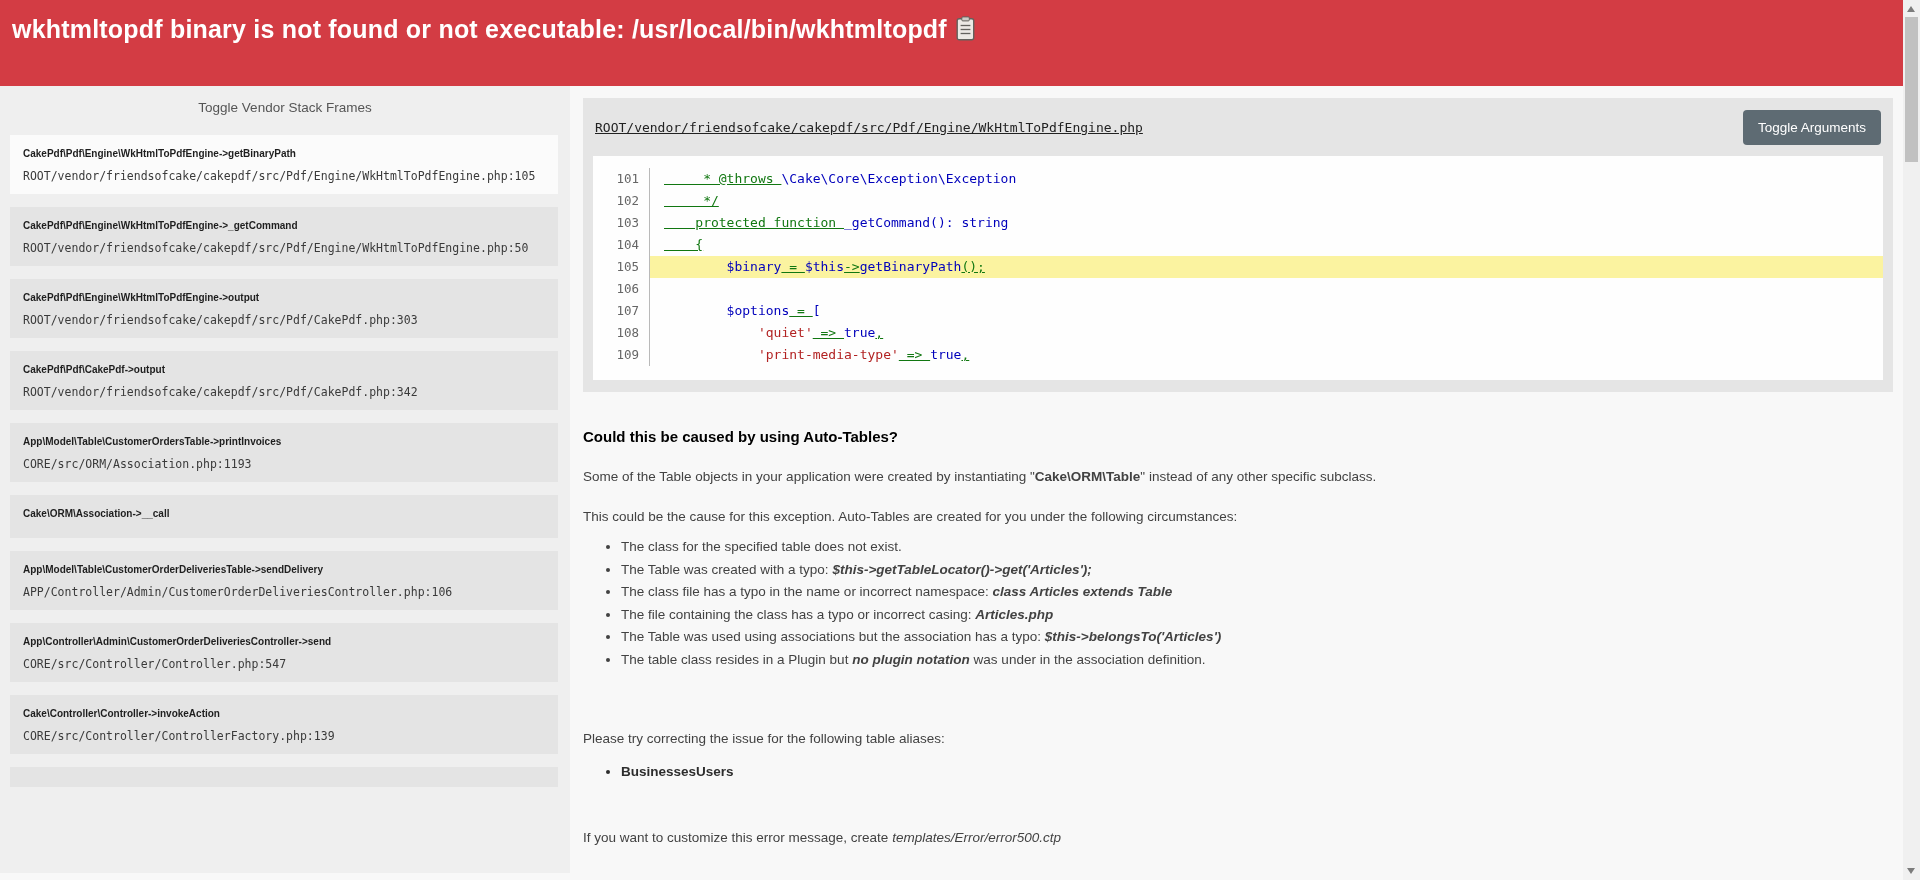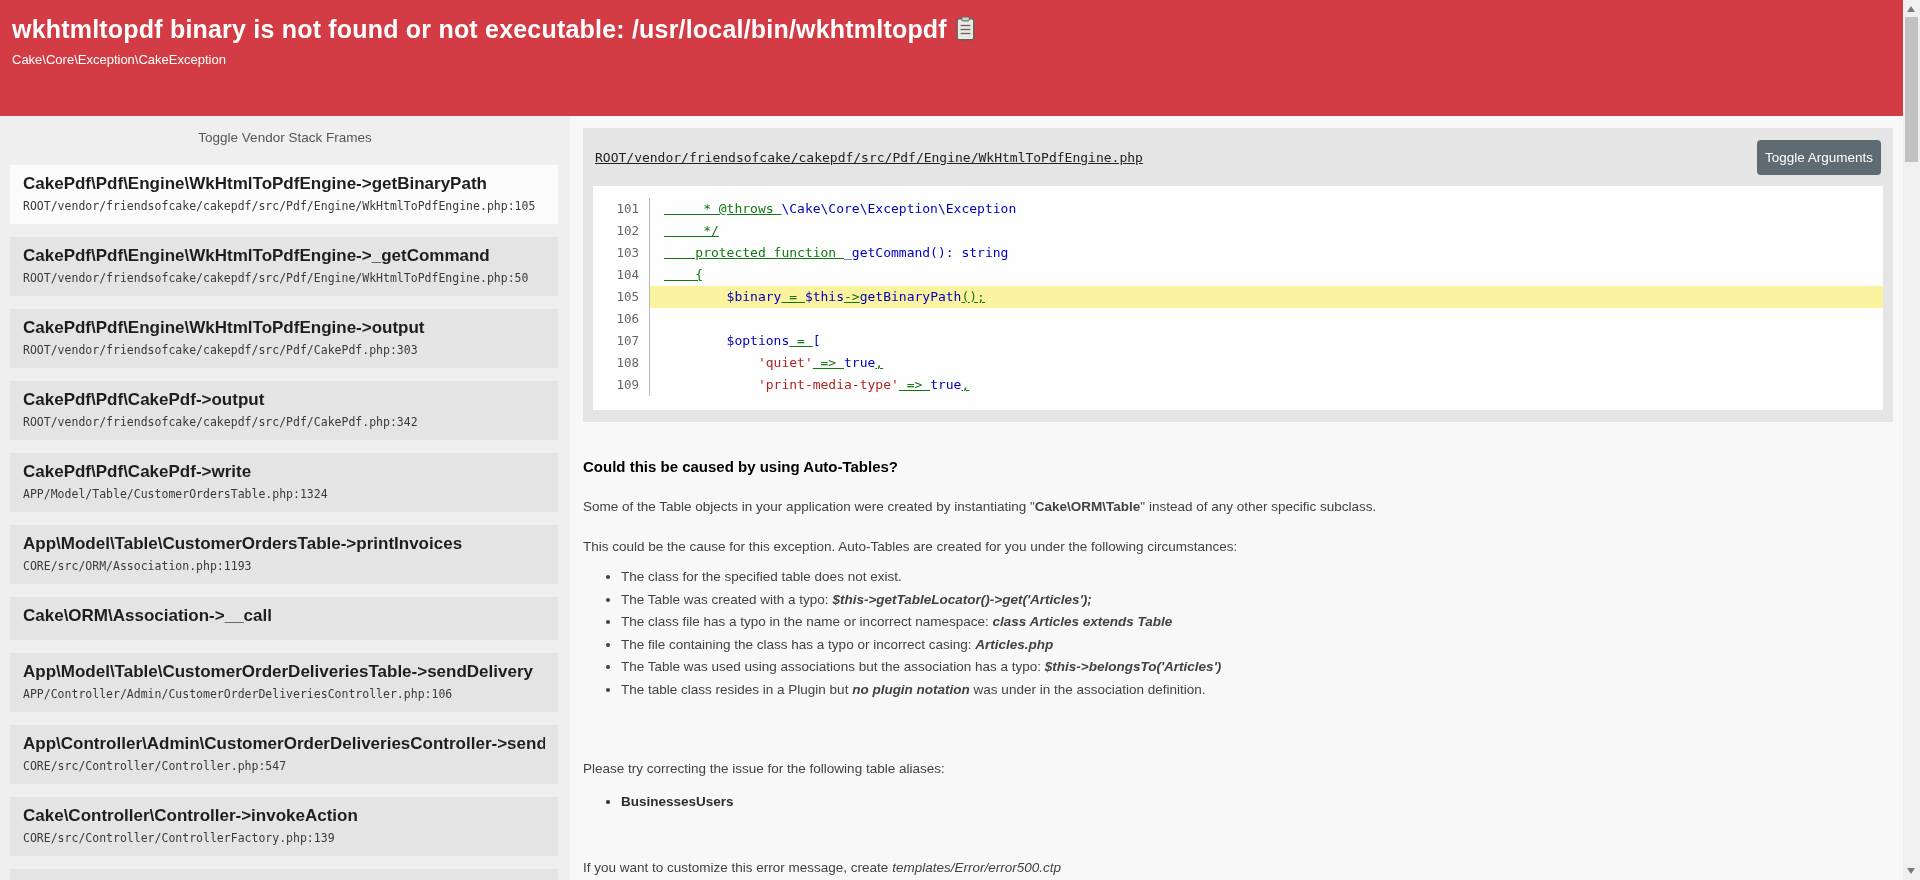--- a/index.html
+++ b/index.html
@@ -15,21 +15,21 @@
   body{
     width:1920px;height:880px;overflow:hidden;
     background:#f8f8f8;
     font-family:"Liberation Sans",sans-serif;
     color:#444;
   }
   
   header{
     background:var(--header-bg);
     color:#fff;
-    height:116px;
+    height:86px;
     padding:13px 40px 0 12px;
   }
   h1{margin:0;font-size:25px;line-height:32px;font-weight:bold;letter-spacing:0.2px;}
   .clip-icon{vertical-align:-3px;margin-left:9px;cursor:pointer;}
   .subtitle{font-size:13px;margin-top:7px;}
   
   .main{display:flex;height:787px;}
   aside{
     width:570px;flex-shrink:0;
     background:#efefef;
@@ -40,21 +40,21 @@
     text-align:center;font-size:13.5px;color:#555;
     margin-bottom:20px;cursor:pointer;
   }
   .frame{
     margin:0 12px 13px 10px;
     padding:10px 13px;
     background:#e4e4e4;
   }
   .frame.active{background:#fbfbfb;}
   .frame-call{
-    font-size:17px;font-weight:bold;color:#1e1e1e;
+    font-size:10px;font-weight:bold;color:#1e1e1e;
     line-height:18px;margin-bottom:5px;
     overflow:hidden;white-space:nowrap;
   }
   .frame-loc{
     font-family:"DejaVu Sans Mono",monospace;
     font-size:11.5px;color:#3a3a3a;line-height:16px;
     overflow:hidden;white-space:nowrap;
   }
   .frame.partial{height:15px;margin-bottom:0;}
   section{
@@ -65,21 +65,21 @@
   }
   
   .excerpt{background:#e5e5e5;padding:4px 10px 12px 10px;}
   .excerpt-head{display:flex;justify-content:space-between;align-items:center;min-height:50px;padding:0 2px;}
   .file-link{
     font-family:"DejaVu Sans Mono",monospace;
     font-size:13px;color:#222;text-decoration:underline;cursor:pointer;
   }
   .toggle-args{
     background:var(--button-bg);color:#fff;border:none;border-radius:4px;
-    font-size:13.5px;padding:10px 8px;cursor:pointer;
+    font-size:13.5px;padding:10px 15px;cursor:pointer;
     font-family:"Liberation Sans",sans-serif;
   }
   pre.code{
     margin:4px 0 0;background:#fefefe;
     padding:12px 0 14px;
     font-family:"DejaVu Sans Mono",monospace;
     font-size:13px;line-height:22px;
   }
   .cl{display:flex;}
   .ln{
@@ -117,21 +117,20 @@
 <body>
 
 <header>
   <h1><span>wkhtmltopdf binary is not found or not executable: /usr/local/bin/wkhtmltopdf</span><svg class="clip-icon" width="19" height="25" viewBox="0 0 19 25">
       <rect x="1.2" y="2.8" width="16.5" height="21" rx="2" fill="#ece9e4" stroke="#63625d" stroke-width="1.4"></rect>
       <rect x="5.8" y="0.9" width="7.5" height="4" rx="1" fill="#cfccc6" stroke="#63625d" stroke-width="1"></rect>
       <line x1="4.6" y1="9.5" x2="14.4" y2="9.5" stroke="#63625d" stroke-width="1.3"></line>
       <line x1="4.6" y1="13.5" x2="14.4" y2="13.5" stroke="#63625d" stroke-width="1.3"></line>
       <line x1="4.6" y1="17.5" x2="14.4" y2="17.5" stroke="#63625d" stroke-width="1.3"></line>
     </svg></h1>
-  <div class="subtitle">Cake\Core\Exception\CakeException</div>
 </header>
 
 <div class="main">
 
   <aside>
     <div class="toggle-frames">Toggle Vendor Stack Frames</div>
     <div>
         <div class="frame active">
           <div class="frame-call">CakePdf\Pdf\Engine\WkHtmlToPdfEngine-&gt;getBinaryPath</div>
           <div class="frame-loc">ROOT/vendor/friendsofcake/cakepdf/src/Pdf/Engine/WkHtmlToPdfEngine.php:105</div>
@@ -140,24 +139,20 @@
           <div class="frame-call">CakePdf\Pdf\Engine\WkHtmlToPdfEngine-&gt;_getCommand</div>
           <div class="frame-loc">ROOT/vendor/friendsofcake/cakepdf/src/Pdf/Engine/WkHtmlToPdfEngine.php:50</div>
         </div>
         <div class="frame">
           <div class="frame-call">CakePdf\Pdf\Engine\WkHtmlToPdfEngine-&gt;output</div>
           <div class="frame-loc">ROOT/vendor/friendsofcake/cakepdf/src/Pdf/CakePdf.php:303</div>
         </div>
         <div class="frame">
           <div class="frame-call">CakePdf\Pdf\CakePdf-&gt;output</div>
           <div class="frame-loc">ROOT/vendor/friendsofcake/cakepdf/src/Pdf/CakePdf.php:342</div>
-        </div>
-        <div class="frame">
-          <div class="frame-call">CakePdf\Pdf\CakePdf-&gt;write</div>
-          <div class="frame-loc">APP/Model/Table/CustomerOrdersTable.php:1324</div>
         </div>
         <div class="frame">
           <div class="frame-call">App\Model\Table\CustomerOrdersTable-&gt;printInvoices</div>
           <div class="frame-loc">CORE/src/ORM/Association.php:1193</div>
         </div>
         <div class="frame">
           <div class="frame-call">Cake\ORM\Association-&gt;__call</div>
         </div>
         <div class="frame">
           <div class="frame-call">App\Model\Table\CustomerOrderDeliveriesTable-&gt;sendDelivery</div>

